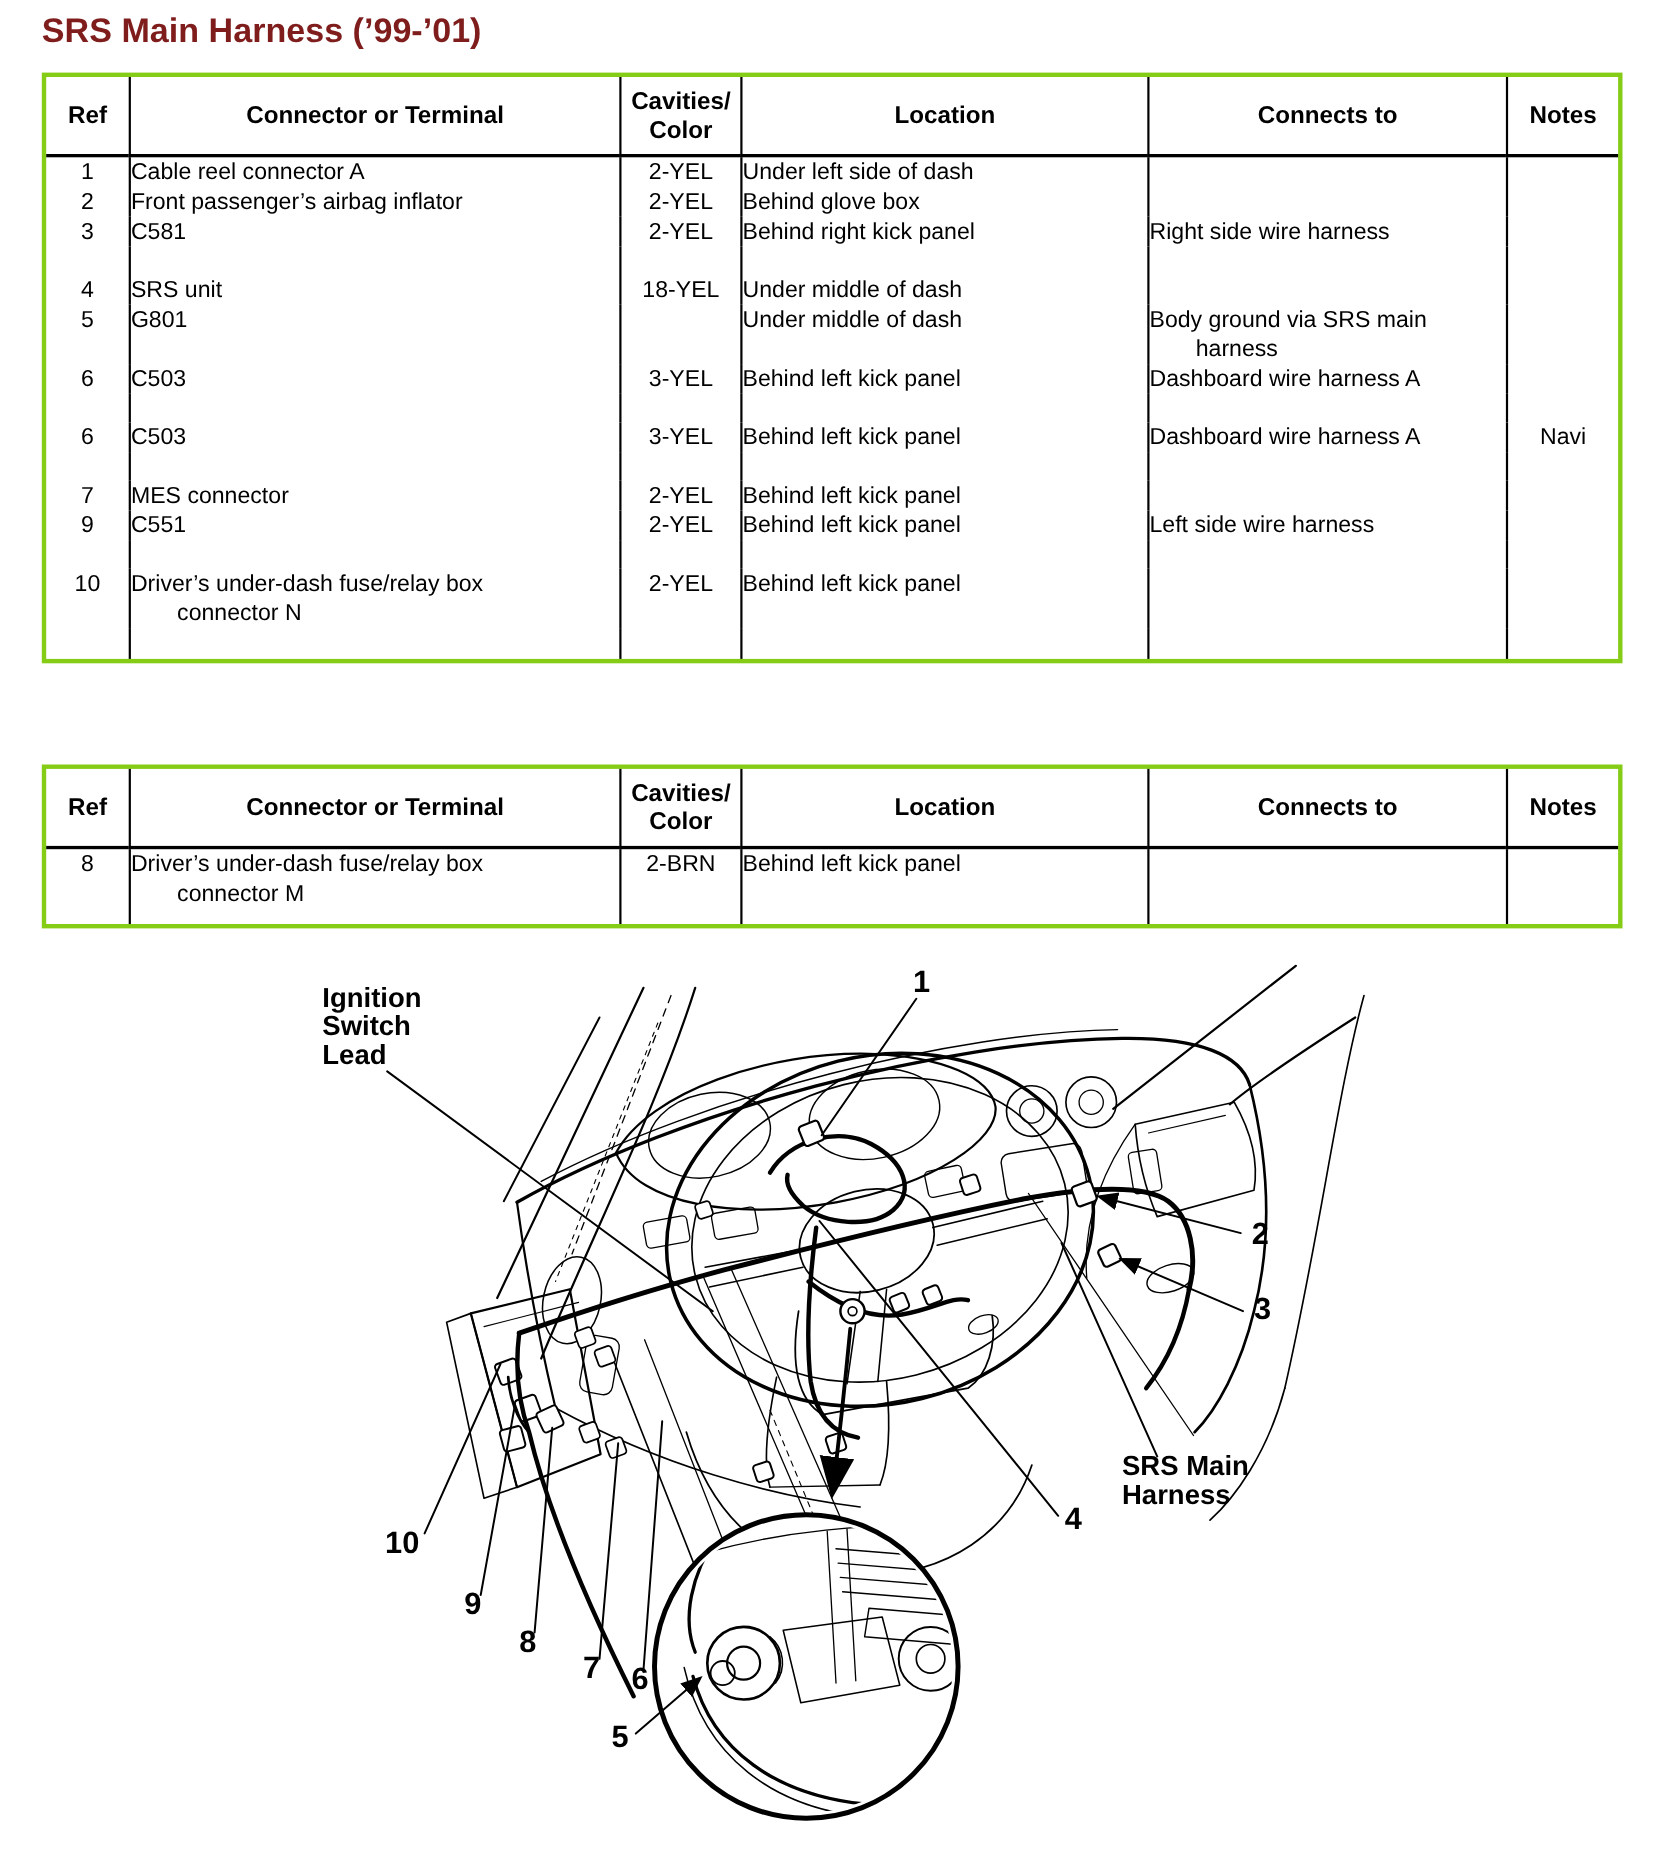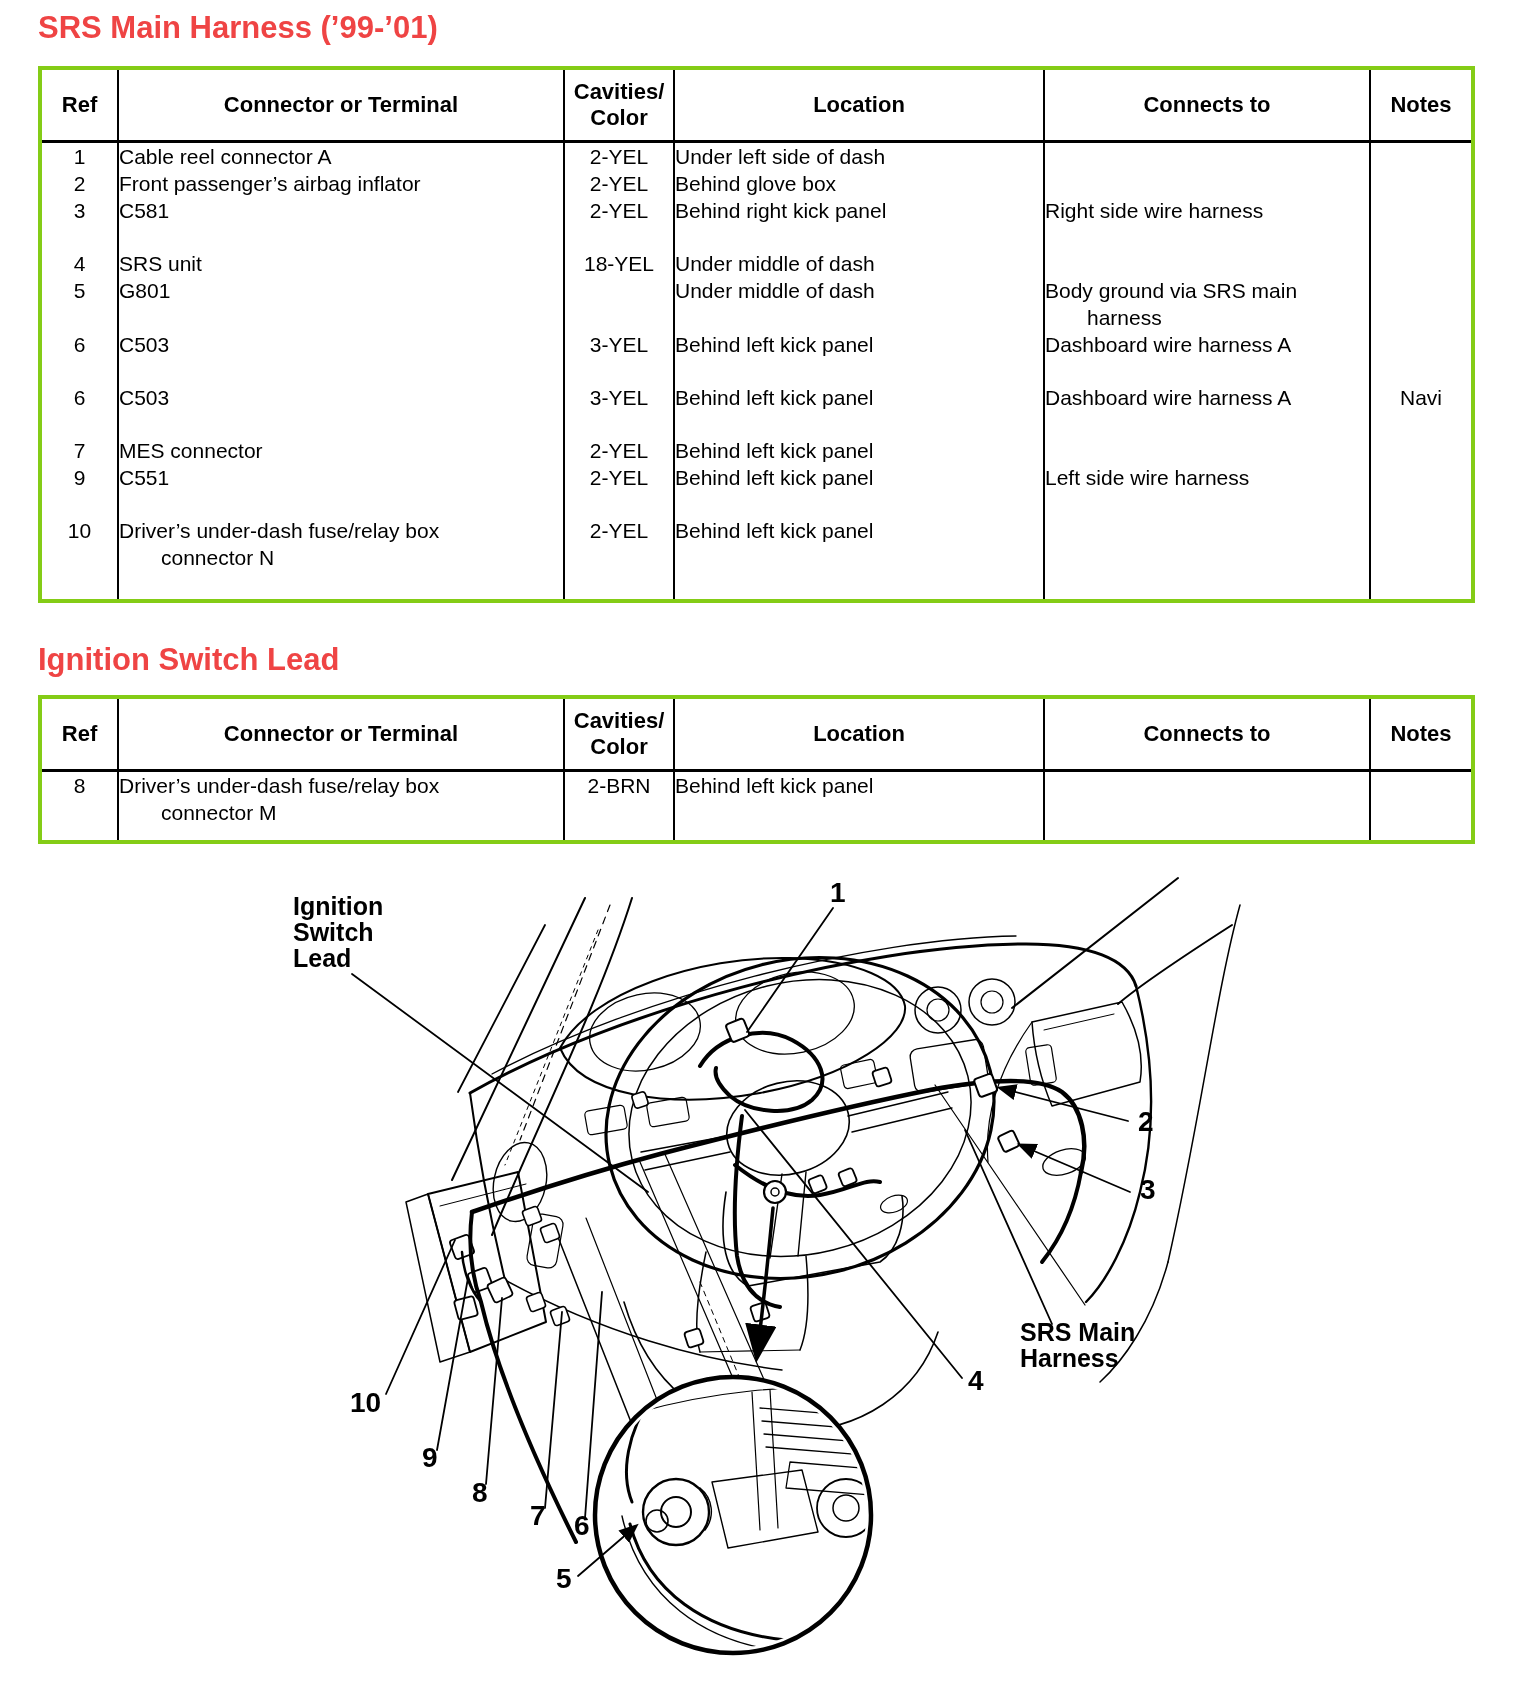--- a/index.html
+++ b/index.html
@@ -3,21 +3,21 @@
 <meta charset="utf-8">
 <style>
   html,body{margin:0;padding:0;background:#e8e8e8;}
   .page{
     position:relative;width:1520px;height:1704px;margin:0 auto;
     background:#ffffff;color:#000;overflow:hidden;
     font-family:"Liberation Sans",sans-serif;
   }
   .sec-title{
     position:absolute;left:38px;margin:0;
-    font-size:31px;font-weight:bold;letter-spacing:0px;color:#ef4444;
+    font-size:31px;font-weight:bold;letter-spacing:0px;color:#7f1d1d;
   }
   .t1{top:10px}
   .t2{top:642px}
   table.wiretable{
     position:absolute;left:38px;width:1429px;
     border-collapse:separate;border-spacing:0;table-layout:fixed;
     border:4px solid #84cc16;
     font-size:21px;line-height:27px;color:#000;
   }
   .tb0{top:66px}
@@ -237,21 +237,20 @@
           <td class="c-ref"></td>
           <td class="c-conn"></td>
           <td class="c-cav"></td>
           <td class="c-loc"></td>
           <td class="c-con"></td>
           <td class="c-notes"></td>
         </tr>
       </tbody>
   </table>
 
-  <h1 class="sec-title t2">Ignition Switch Lead</h1>
   <table class="wiretable tb1" id="table1">
     <colgroup>
       <col style="width:75px">
         <col style="width:446px">
         <col style="width:110px">
       <col style="width:370px">
         <col style="width:326px">
         <col style="width:102px">
     </colgroup>
     <thead>

